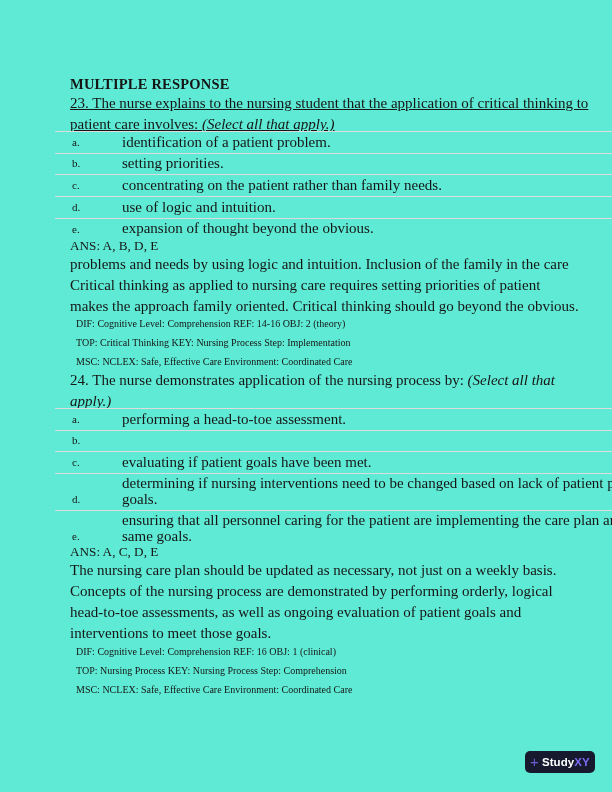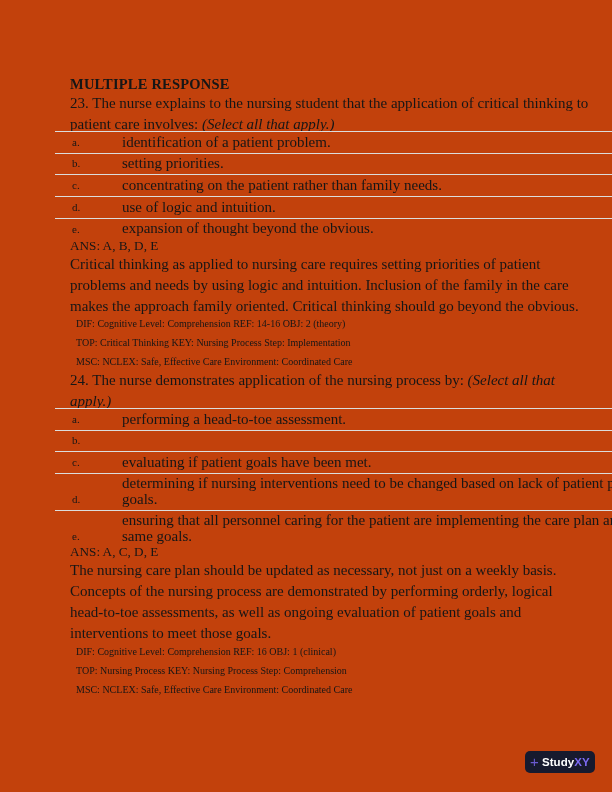--- a/index.html
+++ b/index.html
@@ -1,32 +1,32 @@
 <!DOCTYPE html>
 <html><head>
 <meta charset="utf-8">
 <style>
   html,body{margin:0;padding:0;background:#ffffff;}
   .page{
     position:relative;
     width:612px;height:792px;
-    background:#c2410c;
+    background:#5eead4;
     overflow:hidden;
     font-family:"Liberation Serif","DejaVu Serif",serif;
     color:#161616;
   }
   .abs{position:absolute;}
   .section-heading{
     top:76px;left:70px;
     font-size:14.5px;font-weight:bold;letter-spacing:.2px;
     line-height:16px;
   }
   .stem{left:70px;width:500px;font-size:15px;line-height:21px;}
   .stem .line{white-space:nowrap;}
-  .q23-stem{top:93px;}
+  .q23-stem{top:93px;text-decoration:underline;}
   .q24-stem{top:370px;}
   .stem .it{font-style:italic;}
 
   .options{left:55px;width:557px;}
   .q23-options{top:131px;}
   .q24-options{top:408px;}
   .opt-row{display:flex;border-top:1px solid #dcdcdc;padding:2.5px 0 3px 0;}
   .opt-letter{
     box-sizing:content-box;width:50px;padding-left:17px;
     font-size:11px;line-height:15px;align-self:flex-end;flex:none;
@@ -98,22 +98,22 @@
         <div class="opt-letter">e.</div>
         <div class="opt-text">
           <div class="opt-line">expansion of thought beyond the obvious.</div>
         </div>
       </div>
     </div>
 
   <div class="abs ansrat q23-ansrat">
     <div class="ans">ANS: A, B, D, E</div>
     <div class="rationale">
+        <div class="line">problems and needs by using logic and intuition. Inclusion of the family in the care</div>
         <div class="line">Critical thinking as applied to nursing care requires setting priorities of patient</div>
-        <div class="line">problems and needs by using logic and intuition. Inclusion of the family in the care</div>
         <div class="line">makes the approach family oriented. Critical thinking should go beyond the obvious.</div>
       </div>
   </div>
 
   <div class="abs meta q23-meta">
       <div class="line">DIF: Cognitive Level: Comprehension REF: 14-16 OBJ: 2 (theory)</div>
       <div class="line">TOP: Critical Thinking KEY: Nursing Process Step: Implementation</div>
       <div class="line">MSC: NCLEX: Safe, Effective Care Environment: Coordinated Care</div>
     </div>
 

